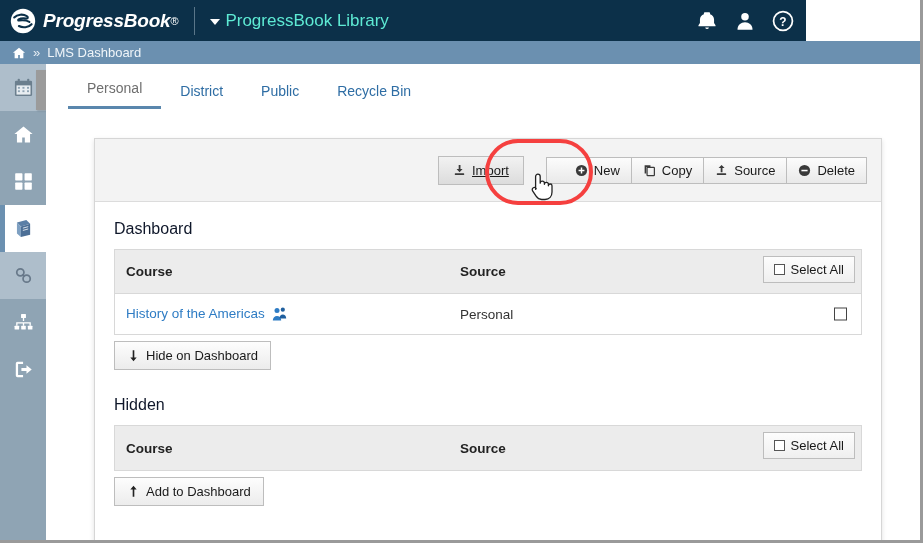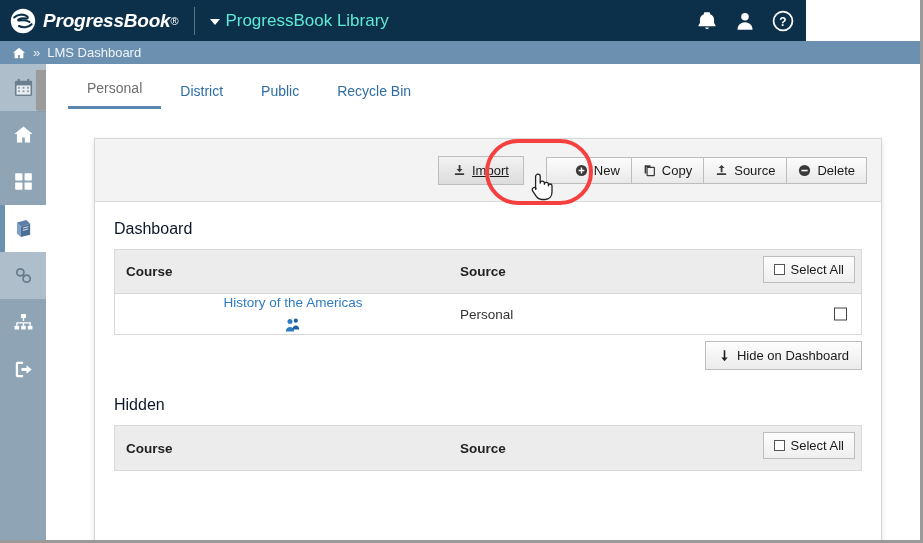--- a/index.html
+++ b/index.html
@@ -154,31 +154,31 @@
   .cbx {
     width: 11px; height: 11px; border: 1px solid #555555; background: #ffffff;
     display: inline-block; flex: 0 0 11px;
   }
   .tbl-row {
     height: 41px; display: flex; align-items: center;
     background: #ffffff; border-bottom: 1px solid #d8d8d8;
     position: relative;
   }
   .td { font-size: 13.5px; color: #333333; }
-  .td.c1 { width: 345px; padding-left: 11px; display: flex; align-items: center; gap: 7px; flex-direction: column; }
+  .td.c1 { width: 345px; padding-left: 11px; display: flex; align-items: flex-start; gap: 7px; }
   .td.c2 { flex: 1; }
   .course-link { color: #2e7cc4; font-size: 13.5px; cursor: pointer; }
   .users-ic { width: 16px; height: 16px; display: block; }
   .row-cbx {
     position: absolute; right: 14px; top: 50%; transform: translateY(-50%);
     width: 13px; height: 13px; border: 1px solid #444444; background: #ffffff;
     cursor: pointer;
   }
   .tbl-foot {
-    display: flex; justify-content: flex-end;
+    display: flex; 
     padding-top: 6px;
   }
   .btn-foot { background: linear-gradient(#fdfdfd, #ececec); padding: 7px 12px; }
 
   
   .anno {
     position: absolute; left: 485px; top: 139px;
     width: 108px; height: 66px;
     border: 4px solid #f5403f; border-radius: 33px;
     pointer-events: none;
@@ -417,20 +417,28 @@
             <div class="th c1">Course</div>
             <div class="th c2">Source</div>
             <div class="selectall-wrap">
               <button class="btn btn-selectall">
                 <span class="cbx"></span>
                 <span>Select All</span>
               </button>
             </div>
           </div>
         </div>
+        <div class="tbl-foot">
+          <button class="btn btn-foot">
+            <svg class="bic" viewBox="0 0 16 16">
+              <path d="M8 0.8 11.9 5.4H9v9.1H7V5.4H4.1z" fill="#222222"></path>
+            </svg>
+            <span>Add to Dashboard</span>
+          </button>
+        </div>
 
       </div>
     </div>
   </div>
 
   <div class="anno"></div>
   <svg class="cursor" viewBox="0 0 26 32">
     <path d="M8.6 19.3V6.6c0-1.4 1-2.4 2.3-2.4s2.3 1 2.3 2.4v6.6c0-1.2.9-2.1 2.1-2.1s2.1.9 2.1 2.1v1.1c0-1.2.9-2 2-2s2 .9 2 2v1.5c0-1 .8-1.8 1.8-1.8s1.8.8 1.8 1.8v6.3c0 4.3-2.7 7.4-7 7.4h-3.3c-2.6 0-4.3-1.3-5.6-3.3l-3.5-5.4c-.7-1.1-.4-2.4.7-3 1-.6 2.2-.3 2.9.7z" fill="#ffffff" stroke="#222222" stroke-width="1.3" stroke-linejoin="round"></path>
   </svg>
 

